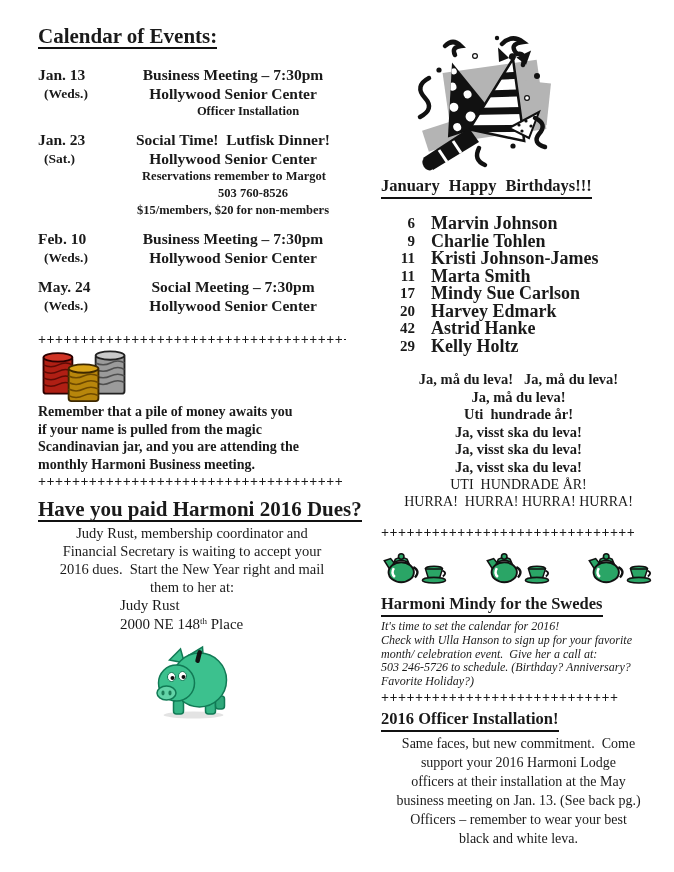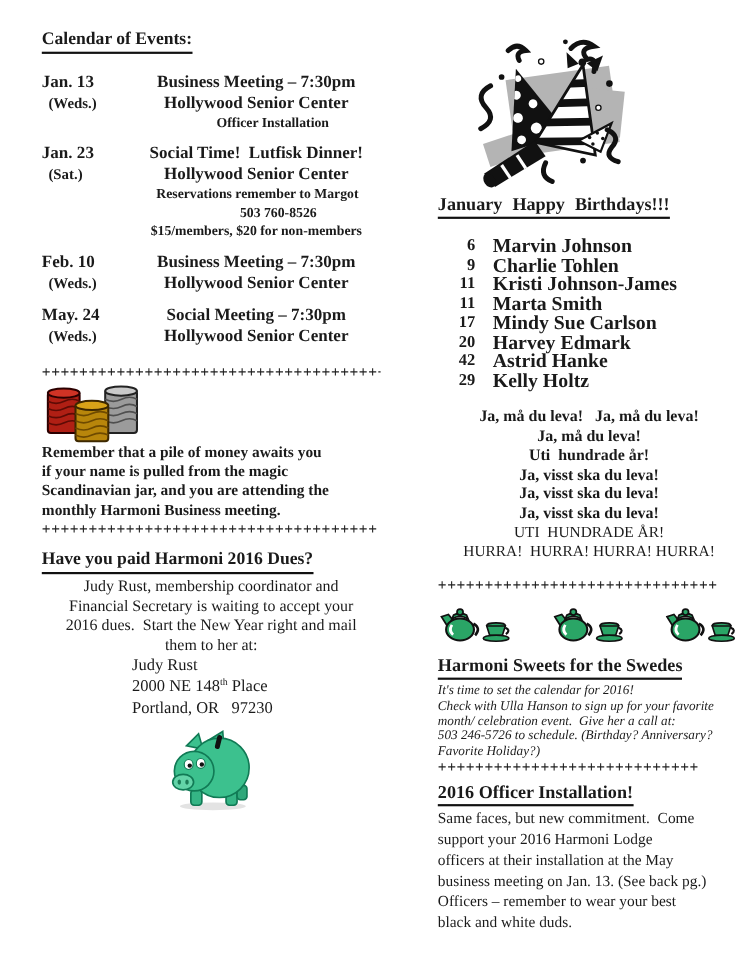--- a/index.html
+++ b/index.html
@@ -1,24 +1,24 @@
 <!DOCTYPE html>
 <html><head>
 <meta charset="utf-8">
 <style>
   html,body{margin:0;padding:0;background:#e8e8e8;}
   .page{position:relative;width:674px;height:872px;background:#ffffff;
         font-family:"Liberation Serif",serif;color:#1a1a1a;overflow:hidden;margin:0 auto;}
   .col{position:absolute;top:26px;}
   .left{left:38px;width:308px;}
-  .right{left:398px;width:275px;}
+  .right{left:381px;width:275px;}
 
   .heading{display:inline-block;font-weight:bold;border-bottom:2px solid #111;
            padding-bottom:1px;white-space:pre;}
-  .h17{font-size:16px;line-height:20px;}
+  .h17{font-size:21px;line-height:20px;}
   .h16{font-size:16.5px;line-height:20px;}
   .wsp{word-spacing:5px;}
 
   .events{margin-top:16px;}
   .event{display:flex;margin-bottom:10px;}
   .ev-left{width:82px;flex:none;}
   .ev-date{font-weight:bold;font-size:15.5px;line-height:19px;white-space:pre;}
   .ev-day{font-weight:bold;font-size:13.5px;line-height:19px;padding-left:6px;white-space:pre;}
   .ev-right{flex:1;text-align:center;}
   .ev-line{font-weight:bold;font-size:15.5px;line-height:19px;white-space:pre;}
@@ -41,21 +41,21 @@
   .b-row{display:flex;}
   .b-day{width:26px;flex:none;text-align:right;font-weight:bold;font-size:15px;line-height:17.5px;}
   .b-name{margin-left:16px;font-weight:bold;font-size:18px;line-height:17.5px;white-space:pre;}
 
   .song{text-align:center;margin-top:16px;}
   .song-line{font-weight:bold;font-size:14.5px;line-height:17.5px;white-space:pre;}
   .song-line.caps{font-weight:normal;font-size:14px;line-height:17px;}
 
   .teapots{display:flex;justify-content:space-between;align-items:center;margin:6px 2px 4px 2px;}
   .it-line{font-style:italic;font-size:12px;line-height:13.8px;white-space:pre;}
-  .inst-line{font-size:14px;line-height:19px;white-space:pre;}
+  .inst-line{font-size:14px;line-height:19px;white-space:pre;text-align:center;}
   .sweets-body{margin-top:3px;}
   .inst-body{margin-top:2px;}
 </style>
 </head>
 <body>
 
 <div class="page">
 
   <div class="col left">
 
@@ -162,21 +162,20 @@
     <div style="margin-top:2px;text-align:center;">
       <div class="body-line">Judy Rust, membership coordinator and</div>
       <div class="body-line">Financial Secretary is waiting to accept your</div>
       <div class="body-line">2016 dues.  Start the New Year right and mail</div>
       <div class="body-line">them to her at:</div>
     </div>
 
     <div class="addr">
       <div class="addr-line">Judy Rust</div>
       <div class="addr-line"><span>2000 NE 148</span><span class="sup">th</span><span> Place</span></div>
-      <div class="addr-line">Portland, OR   97230</div>
     </div>
 
 
     <div class="piggy-wrap">
       <svg width="86" height="78" viewBox="0 0 85 78">
         <ellipse cx="44" cy="73" rx="30" ry="3.5" fill="#e3e3e3"></ellipse>
         <rect x="24" y="58" width="10" height="14" rx="3" fill="#35b585" stroke="#117a55" stroke-width="1.5"></rect>
         <rect x="56" y="58" width="10" height="14" rx="3" fill="#35b585" stroke="#117a55" stroke-width="1.5"></rect>
         <rect x="66" y="54" width="9" height="13" rx="3" fill="#2fa87a" stroke="#117a55" stroke-width="1.5"></rect>
         <path d="M20,18 L31,7 L35,21 Z" fill="#3cc18e" stroke="#117a55" stroke-width="1.5"></path>
@@ -351,21 +350,21 @@
         <path d="M28.5,18 q7,4 1.5,10" stroke="#111" stroke-width="2.2" fill="none"></path>
         <path d="M10,19 q-3,5 1,8.5" stroke="#fff" stroke-width="2.4" fill="none"></path>
         <ellipse cx="48" cy="19.5" rx="8" ry="2.2" fill="#2aa566" stroke="#111" stroke-width="1.4"></ellipse>
         <path d="M40,20 h16 l-2.5,8 h-11 z" fill="#2aa566" stroke="#111" stroke-width="1.4"></path>
         <path d="M56,21.5 q5,2 0.5,5.5" stroke="#111" stroke-width="1.8" fill="none"></path>
         <ellipse cx="48" cy="30.5" rx="11" ry="2.6" fill="#2aa566" stroke="#111" stroke-width="1.4"></ellipse>
       </svg></span>
     </div>
 
     <div>
-      <span class="heading h16">Harmoni Sweets for the Swedes</span>
+      <span class="heading h16">Harmoni Mindy for the Swedes</span>
     </div>
 
     <div class="sweets-body">
       <div class="it-line">It's time to set the calendar for 2016!</div>
       <div class="it-line">Check with Ulla Hanson to sign up for your favorite</div>
       <div class="it-line">month/ celebration event.  Give her a call at:</div>
       <div class="it-line">503 246-5726 to schedule. (Birthday? Anniversary?</div>
       <div class="it-line">Favorite Holiday?)</div>
     </div>
 
@@ -374,17 +373,17 @@
     <div style="margin-top:2px;">
       <span class="heading h16">2016 Officer Installation!</span>
     </div>
 
     <div class="inst-body">
       <div class="inst-line">Same faces, but new commitment.  Come</div>
       <div class="inst-line">support your 2016 Harmoni Lodge</div>
       <div class="inst-line">officers at their installation at the May</div>
       <div class="inst-line">business meeting on Jan. 13. (See back pg.)</div>
       <div class="inst-line">Officers – remember to wear your best</div>
-      <div class="inst-line">black and white duds.</div>
+      <div class="inst-line">black and white leva.</div>
     </div>
 
   </div>
 </div>
 
 </body></html>

